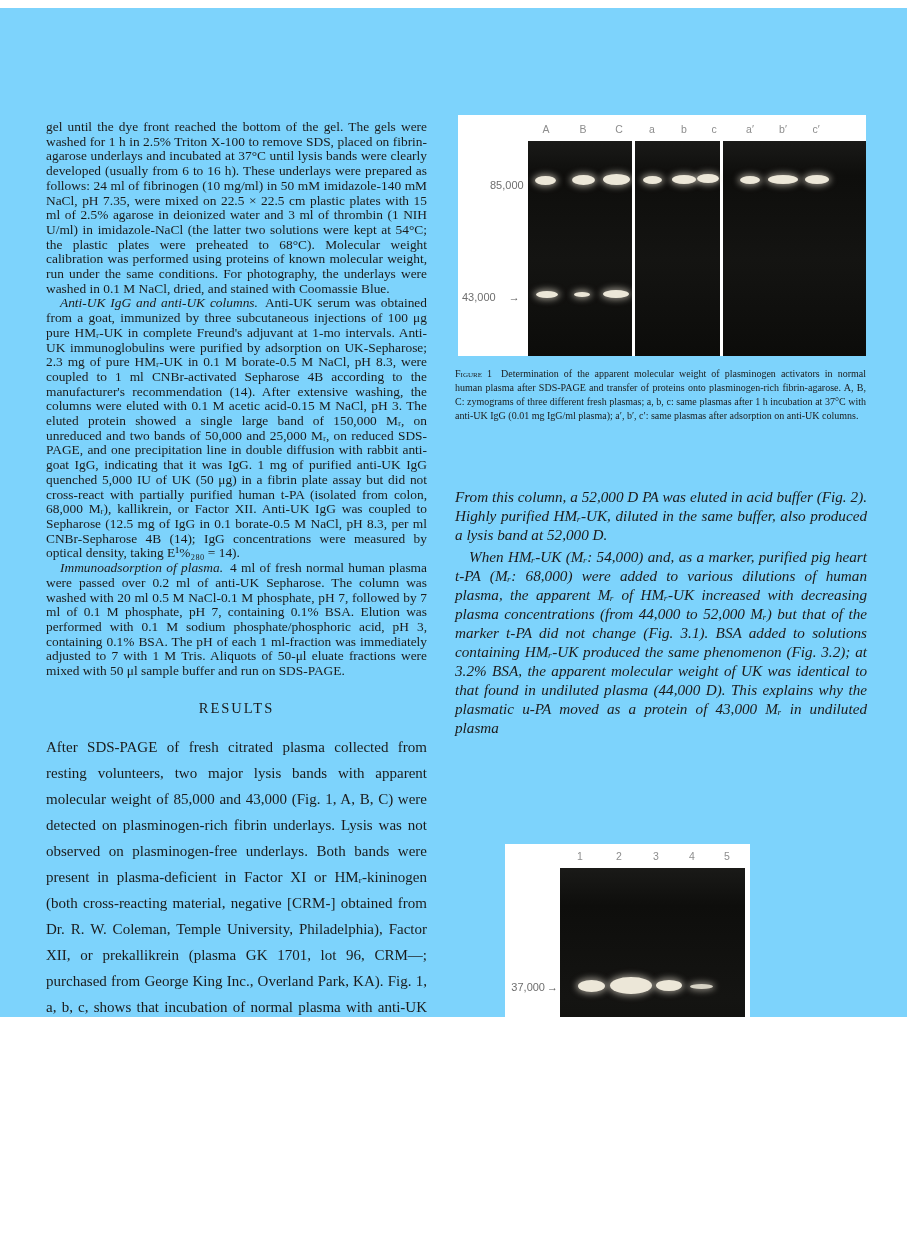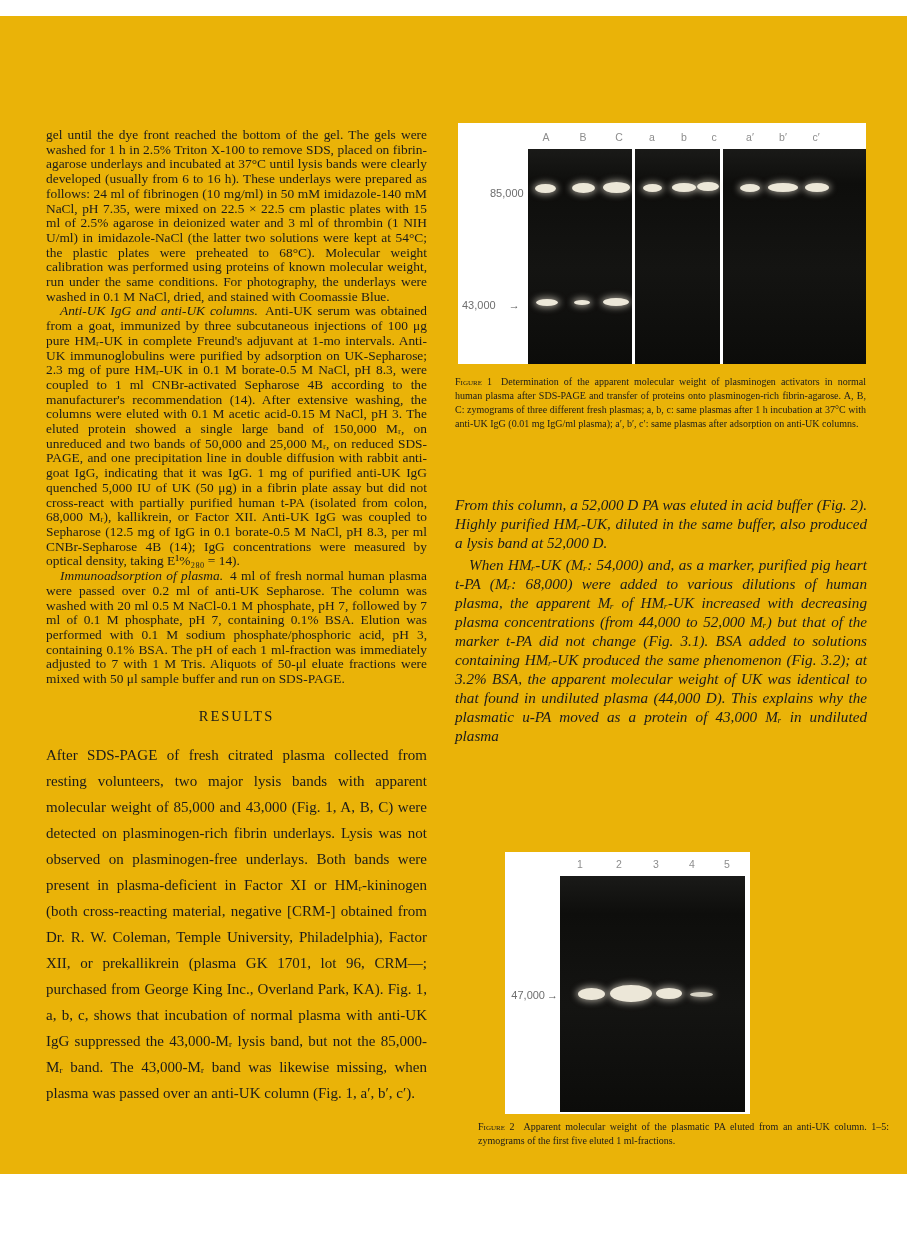--- a/index.html
+++ b/index.html
@@ -1,19 +1,19 @@
 <!DOCTYPE html>
 <html><head>
 <meta charset="utf-8">
 <style>
   * { margin:0; padding:0; box-sizing:border-box; }
   html,body { background:#ffffff; }
   .page {
-    position:relative; width:907px; height:1158px; margin:16px auto;
-    background:#eab308; overflow:hidden;
+    position:relative; width:907px; height:1009px; margin:8px auto;
+    background:#7dd3fc; overflow:hidden;
     font-family:"Liberation Serif","DejaVu Serif",serif; color:#1b1b1b;
   }
 
   
   .col-left { position:absolute; left:46px; top:112px; width:381px; }
   .body-sm { font-size:13.4px; line-height:14.7px; text-align:justify; }
   p.indent { text-indent:14px; }
   .lead { font-style:italic; margin-right:7px; }
   .results-heading {
     margin-top:21px; margin-bottom:17px; text-align:center;
@@ -117,21 +117,21 @@
   </div>
 
   <div class="fig2">
     <span class="gel-label" style="left:65px;top:6px;">1</span>
     <span class="gel-label" style="left:104px;top:6px;">2</span>
     <span class="gel-label" style="left:141px;top:6px;">3</span>
     <span class="gel-label" style="left:177px;top:6px;">4</span>
     <span class="gel-label" style="left:212px;top:6px;">5</span>
 
     <div class="marker" style="left:0;top:137px;width:53px;justify-content:flex-end;gap:2px;">
-      <span>47,000</span>
+      <span>37,000</span>
       <span class="arrow">→</span>
     </div>
 
     <div class="gel-panel" style="left:55px;top:24px;width:185px;height:236px;">
       <span class="band" style="left:18px;top:112px;width:27px;height:12px;"></span>
       <span class="band" style="left:50px;top:109px;width:42px;height:17px;"></span>
       <span class="band" style="left:96px;top:112px;width:26px;height:11px;"></span>
       <span class="band" style="left:130px;top:116px;width:23px;height:5px;opacity:.9;"></span>
     </div>
   </div>

